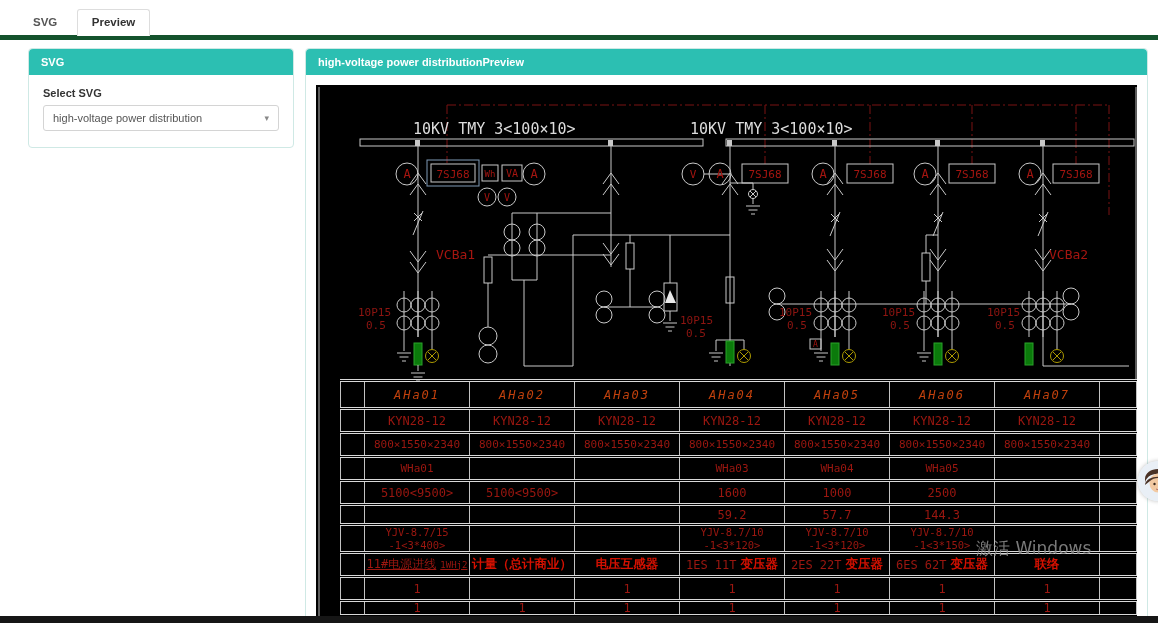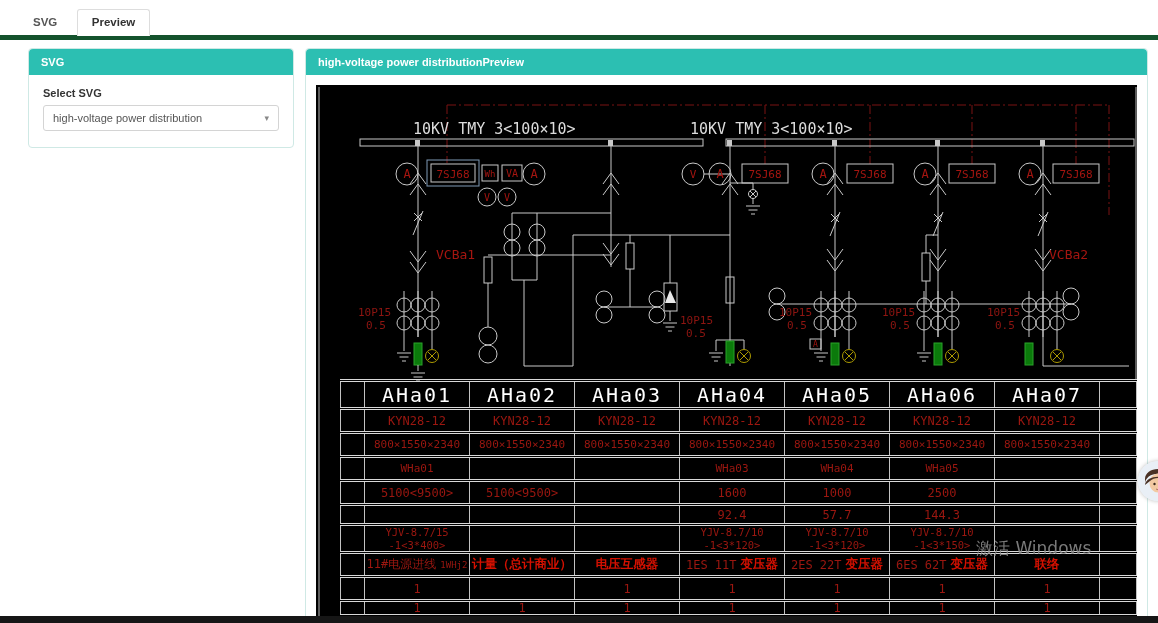--- a/index.html
+++ b/index.html
@@ -25,21 +25,21 @@
   #drawing{position:relative;width:821px;height:534px;background:#000;overflow:hidden;}
   #circuit{position:absolute;left:0;top:0;}
   
   #spec-table{position:absolute;left:24px;top:294px;width:797px;}
   .trow{display:flex;border-top:3px double #d8d8d8;box-sizing:border-box;}
   .trow:last-child{border-bottom:3px double #d8d8d8;}
   .tcell{border-right:1px solid #c2c2c2;display:flex;align-items:center;justify-content:center;
     font-family:"DejaVu Sans Mono","Liberation Mono",monospace;font-size:12px;color:#9c1710;
     white-space:pre-line;text-align:center;box-sizing:border-box;overflow:hidden;}
   .tcell:first-child{border-left:1px solid #c2c2c2;}
-  .hdr .tcell{font-size:20px;letter-spacing:2px;color:#ffffff;}
+  .hdr .tcell{font-size:12px;letter-spacing:2px;color:#c2410c;font-style:italic;}
   .sm .tcell{font-size:11px;}
   .xs .tcell{font-size:10.5px;line-height:1.2;}
   .boldred{color:#d41000;font-weight:bold;font-family:"DejaVu Sans",sans-serif;font-size:12.5px;}
   .code{color:#9c1710;margin-right:4px;}
   .tiny{font-size:9px;color:#9c1710;}
   
   #watermark{position:absolute;left:660px;top:452px;color:#8f8f8f;opacity:.85;
     font-family:"DejaVu Sans",sans-serif;}
   #watermark .wm1{font-size:17px;}
   #watermark .wm2{font-size:12px;margin-top:4px;}
@@ -329,21 +329,21 @@
             <div class="tcell" style="width: 105px;">1000</div>
             <div class="tcell" style="width: 105px;">2500</div>
             <div class="tcell" style="width: 105px;"></div>
             <div class="tcell" style="width: 37px;"></div>
           </div>
           <div class="trow " style="height: 20px;">
             <div class="tcell" style="width: 25px;"></div>
             <div class="tcell" style="width: 105px;"></div>
             <div class="tcell" style="width: 105px;"></div>
             <div class="tcell" style="width: 105px;"></div>
-            <div class="tcell" style="width: 105px;">92.4</div>
+            <div class="tcell" style="width: 105px;">59.2</div>
             <div class="tcell" style="width: 105px;">57.7</div>
             <div class="tcell" style="width: 105px;">144.3</div>
             <div class="tcell" style="width: 105px;"></div>
             <div class="tcell" style="width: 37px;"></div>
           </div>
           <div class="trow xs" style="height: 28px;">
             <div class="tcell" style="width: 25px;"></div>
             <div class="tcell" style="width: 105px;">YJV-8.7/15
 -1&lt;3*400&gt;</div>
             <div class="tcell" style="width: 105px;"></div>
@@ -352,21 +352,21 @@
 -1&lt;3*120&gt;</div>
             <div class="tcell" style="width: 105px;">YJV-8.7/10
 -1&lt;3*120&gt;</div>
             <div class="tcell" style="width: 105px;">YJV-8.7/10
 -1&lt;3*150&gt;</div>
             <div class="tcell" style="width: 105px;"></div>
             <div class="tcell" style="width: 37px;"></div>
           </div>
           <div class="trow " style="height: 24px;">
             <div class="tcell" style="width: 25px;"></div>
-            <div class="tcell" style="width: 105px;"><span class="code">11#电源进线</span><span class="tiny">1WHj2</span></div>
+            <div class="tcell" style="width: 105px; text-decoration: underline;"><span class="code">11#电源进线</span><span class="tiny">1WHj2</span></div>
             <div class="tcell" style="width: 105px;"><span class="boldred">计量（总计商业）</span></div>
             <div class="tcell" style="width: 105px;"><span class="boldred">电压互感器</span></div>
             <div class="tcell" style="width: 105px;"><span class="code">1ES 11T</span><span class="boldred">变压器</span></div>
             <div class="tcell" style="width: 105px;"><span class="code">2ES 22T</span><span class="boldred">变压器</span></div>
             <div class="tcell" style="width: 105px;"><span class="code">6ES 62T</span><span class="boldred">变压器</span></div>
             <div class="tcell" style="width: 105px;"><span class="boldred">联络</span></div>
             <div class="tcell" style="width: 37px;"></div>
           </div>
           <div class="trow " style="height: 24px;">
             <div class="tcell" style="width: 25px;"></div>

